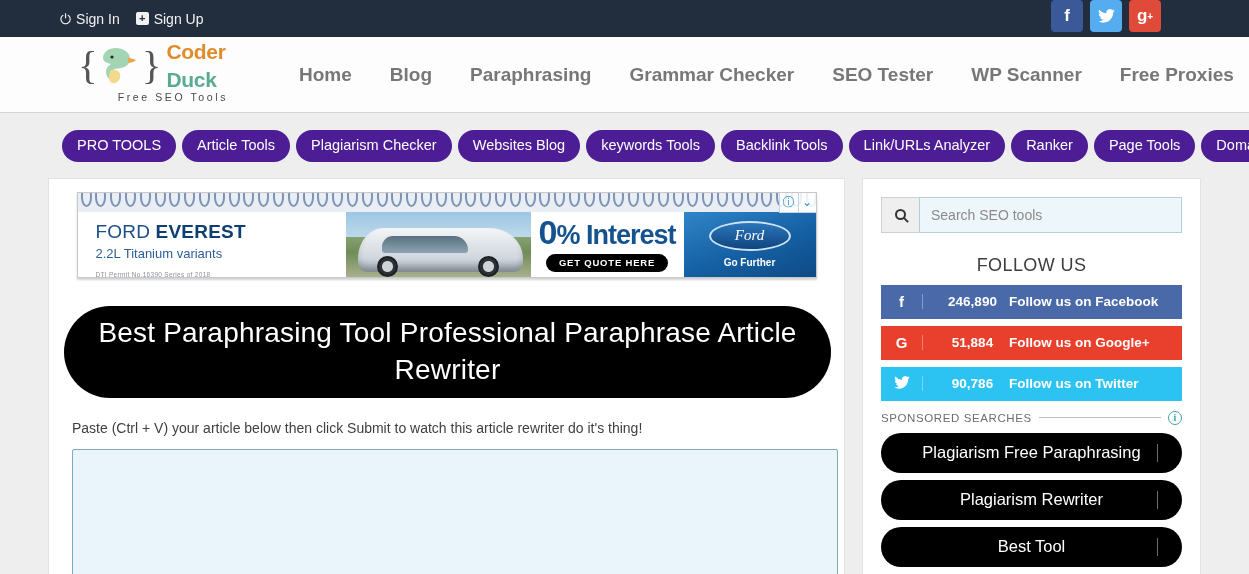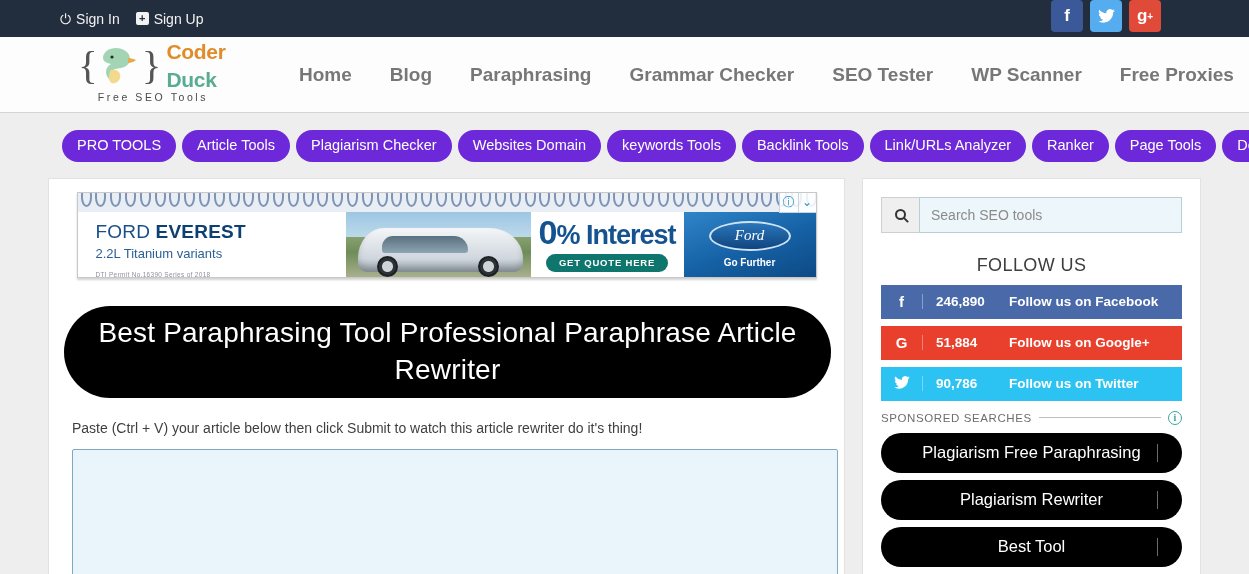--- a/index.html
+++ b/index.html
@@ -74,21 +74,21 @@
     font-size: 41px; color: #555; font-weight: 300;
     line-height: 1;
     font-family: "Liberation Serif", serif;
   }
   .duck-svg { margin: 0 -3px; }
   .logo-words { margin-left: 5px; line-height: 0.93; }
   .logo-coder { font-size: 21px; color: #e08c2a; font-weight: bold; letter-spacing: -0.3px; display:block;}
   .logo-duck  { font-size: 21px; color: #5aab93; font-weight: bold; letter-spacing: -0.3px; display:block;margin-top:8px;}
   .logo-tag {
     font-size: 10.5px; color: #4a4a4a; letter-spacing: 2.6px;
-    text-align: center; margin-top: 1px;
+    text-align: right; margin-top: 1px;
   }
   .mainnav {
     display: flex; align-items: center;
     margin-left: 52px; gap: 0px;
   }
   .mainnav a {
     color: #777777;
     font-size: 19px;
     font-weight: bold;
     text-decoration: none;
@@ -97,21 +97,21 @@
     white-space: nowrap;
   }
 
   
   .pillnav {
     display: flex; align-items: center;
     padding: 17px 0 0 62px;
     gap: 6px;
   }
   .pill {
-    background: #6d28d9;
+    background: #4c1d95;
     color: #ffffff;
     font-size: 14.5px;
     border-radius: 16px;
     padding: 8px 15px 9px;
     white-space: nowrap;
     cursor: pointer;
     line-height: 1;
   }
 
   
@@ -197,21 +197,21 @@
     flex: 1;
     background: #ffffff;
     display: flex; flex-direction: column;
     align-items: center; justify-content: center;
     padding-bottom: 2px;
   }
   .ad-zero { font-size: 27px; color: #14538f; font-weight: bold; letter-spacing: -1px; line-height: 1; }
   .ad-zero .big { font-size: 34px; }
   .ad-cta {
     margin-top: 5px;
-    background: #0f766e; color: #ffffff;
+    background: #000000; color: #ffffff;
     font-size: 9.5px; font-weight: bold; letter-spacing: .8px;
     border-radius: 9px; padding: 3px 13px 4px; text-align: right;
   }
   .ad-brand {
     width: 132px;
     background: linear-gradient(160deg, #2f85c8 0%, #1560a4 55%, #0d4a85 100%);
     display: flex; flex-direction: column;
     align-items: center; justify-content: center; gap: 6px;
   }
   .ford-oval {
@@ -312,21 +312,21 @@
     color: #ffffff;
     margin-bottom: 7px;
     cursor: pointer;
   }
   .fr-icon {
     width: 42px; text-align: center;
     font-size: 15px; font-weight: bold;
     border-right: 1px solid rgba(255,255,255,.35);
     line-height: 1;
   }
-  .fr-count { width: 86px; padding-left: 13px; font-size: 13.5px; font-weight: bold; }
+  .fr-count { width: 86px; padding-left: 13px; font-size: 13.5px; font-weight: bold; text-align: center; }
   .fr-label { flex: 1; font-size: 13.5px; font-weight: bold; padding-right: 8px; }
   .row-fb { background: #4a69a8; }
   .row-gp { background: #e8402c; }
   .row-tw { background: #2cc3f2; }
 
   .sponsored-head {
     display: flex; align-items: center; gap: 7px;
     margin: 10px 0 8px;
   }
   .sponsored-head .lbl { font-size: 11.5px; color: #6d6d6d; letter-spacing: .6px; white-space: nowrap; }
@@ -407,21 +407,21 @@
     <a>SEO Tester</a>
     <a>WP Scanner</a>
     <a>Free Proxies</a>
   </nav>
 </div>
 
 <div class="pillnav">
   <div class="pill">PRO TOOLS</div>
   <div class="pill">Article Tools</div>
   <div class="pill">Plagiarism Checker</div>
-  <div class="pill">Websites Domain</div>
+  <div class="pill">Websites Blog</div>
   <div class="pill">keywords Tools</div>
   <div class="pill">Backlink Tools</div>
   <div class="pill">Link/URLs Analyzer</div>
   <div class="pill">Ranker</div>
   <div class="pill">Page Tools</div>
   <div class="pill">Domain Tools</div>
 </div>
 
 <div class="wrap">
 

